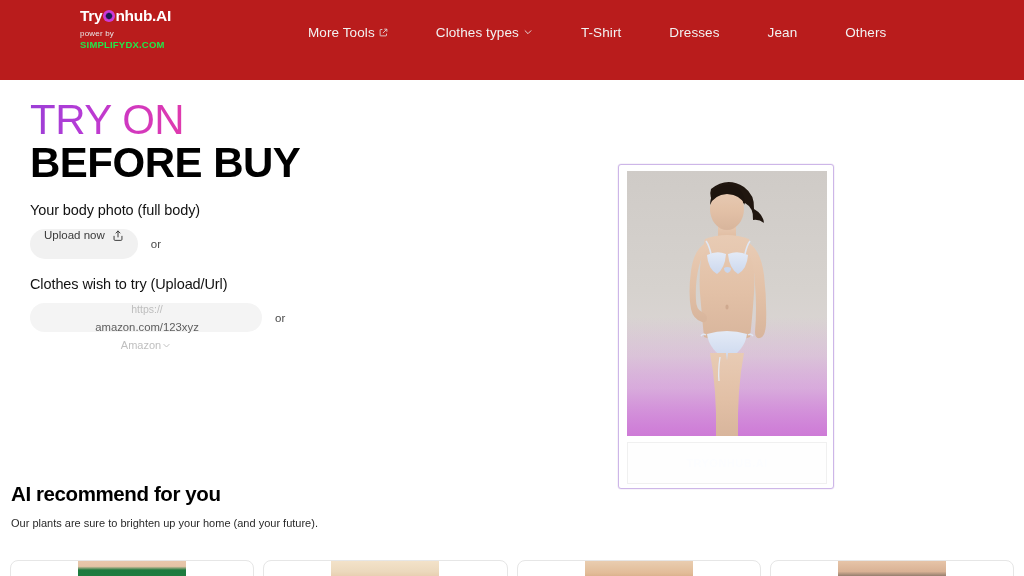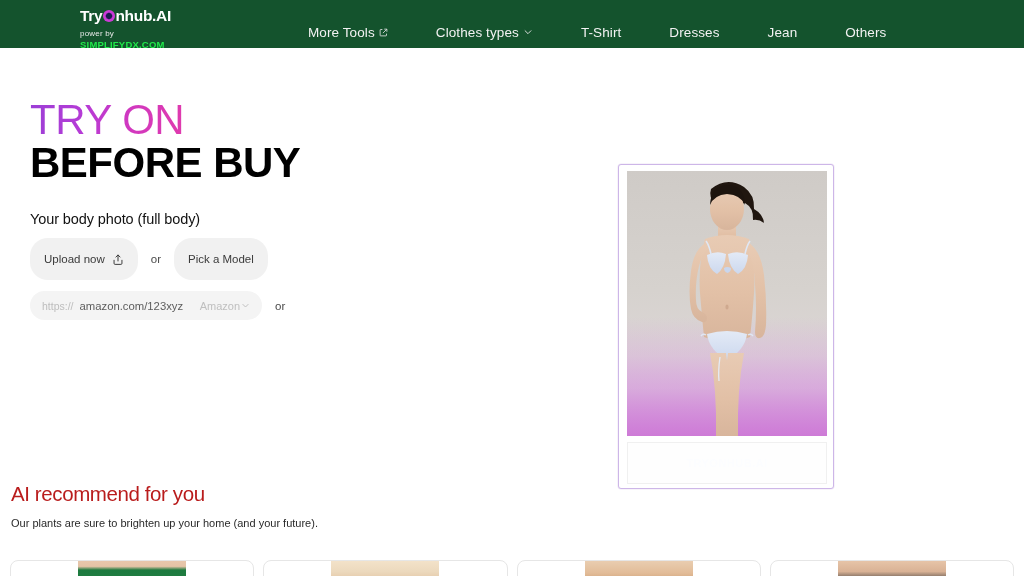--- a/index.html
+++ b/index.html
@@ -11,22 +11,22 @@
     background: #ffffff;
     font-family: "Liberation Sans", sans-serif;
     -webkit-font-smoothing: antialiased;
   }
 
   
   .header {
     position: absolute;
     top: 0; left: 0;
     width: 1024px;
-    height: 48px;
-    background: #14532d;
+    height: 80px;
+    background: #b91c1c;
     display: flex;
     align-items: center;
   }
   .brand {
     position: absolute;
     left: 80px;
     top: 8px;
     line-height: 1;
   }
   .brand-title {
@@ -109,39 +109,39 @@
   }
   .hero-sub {
     margin-top: 14px;
     font-size: 12.2px;
     line-height: 1.62;
     color: #2b2b2b;
     max-width: 300px;
   }
 
   .section-label {
-    margin-top: 26px;
+    margin-top: 17px;
     font-size: 14.5px;
     font-weight: 500;
     color: #111111;
     letter-spacing: -0.1px;
   }
 
   .row {
     margin-top: 11px;
     display: flex;
     align-items: center;
     gap: 0;
   }
   .pill {
     background: #f1f1f1;
     border-radius: 18px;
-    height: 42px;
+    height: 30px;
     display: inline-flex;
-    align-items: center;
+    align-items: flex-start;
     gap: 7px;
     padding: 0 14px;
     font-size: 11.5px;
     color: #3a3a3a;
     cursor: pointer;
     border: none;
     font-family: inherit;
     white-space: nowrap;
   }
   .or {
@@ -153,20 +153,21 @@
   .url-field {
     background: #f4f4f4;
     border-radius: 16px;
     height: 29px;
     display: inline-flex;
     align-items: center;
     padding: 0 10px 0 12px;
     gap: 6px;
     min-width: 232px;
     cursor: text;
+    flex-direction: column;
   }
   .url-scheme { font-size: 10.5px; color: #bdbdbd; }
   .url-value  { font-size: 11.3px; color: #5d5d5d; flex: 1; }
   .url-select {
     display: inline-flex;
     align-items: center;
     gap: 1px;
     font-size: 11px;
     color: #bfbfbf;
     cursor: pointer;
@@ -221,22 +222,22 @@
     letter-spacing: 0.5px;
     white-space: nowrap;
   }
 
   
   .rec-title {
     position: absolute;
     left: 11px;
     top: 482px;
     font-size: 20.5px;
-    font-weight: 400;
-    color: #b91c1c;
+    font-weight: 700;
+    color: #000000;
     letter-spacing: -0.4px;
   }
   .rec-sub {
     position: absolute;
     left: 11px;
     top: 517px;
     font-size: 11px;
     color: #2a2a2a;
   }
 
@@ -341,25 +342,23 @@
       <span>Upload now</span>
       <span>
         <svg width="12" height="13" viewBox="0 0 14 15" fill="none" stroke="#3a3a3a" stroke-width="1.15" stroke-linecap="round" stroke-linejoin="round">
           <path d="M7 9.2V2.4"></path>
             <path d="M4.6 4.6L7 2.2l2.4 2.4"></path>
           <path d="M2.4 8.4v3.6a1.2 1.2 0 0 0 1.2 1.2h6.8a1.2 1.2 0 0 0 1.2-1.2V8.4"></path>
         </svg>
       </span>
     </button>
     <span class="or">or</span>
-    <button class="pill">
-      <span>Pick a Model</span>
-    </button>
-  </div>
-
+  </div>
+
+  <div class="section-label">Clothes wish to try (Upload/Url)</div>
 
   <div class="row">
     <div class="url-field">
       <span class="url-scheme">https://</span>
       <span class="url-value" title="amazon.com/123xyz">amazon.com/123xyz</span>
       <span class="url-select">
         <span>Amazon</span>
         <span>
           <svg width="9" height="9" viewBox="0 0 12 12" fill="none" stroke="#bfbfbf" stroke-width="1.3" stroke-linecap="round" stroke-linejoin="round">
             <path d="M2.5 4.5L6 8l3.5-3.5"></path>

